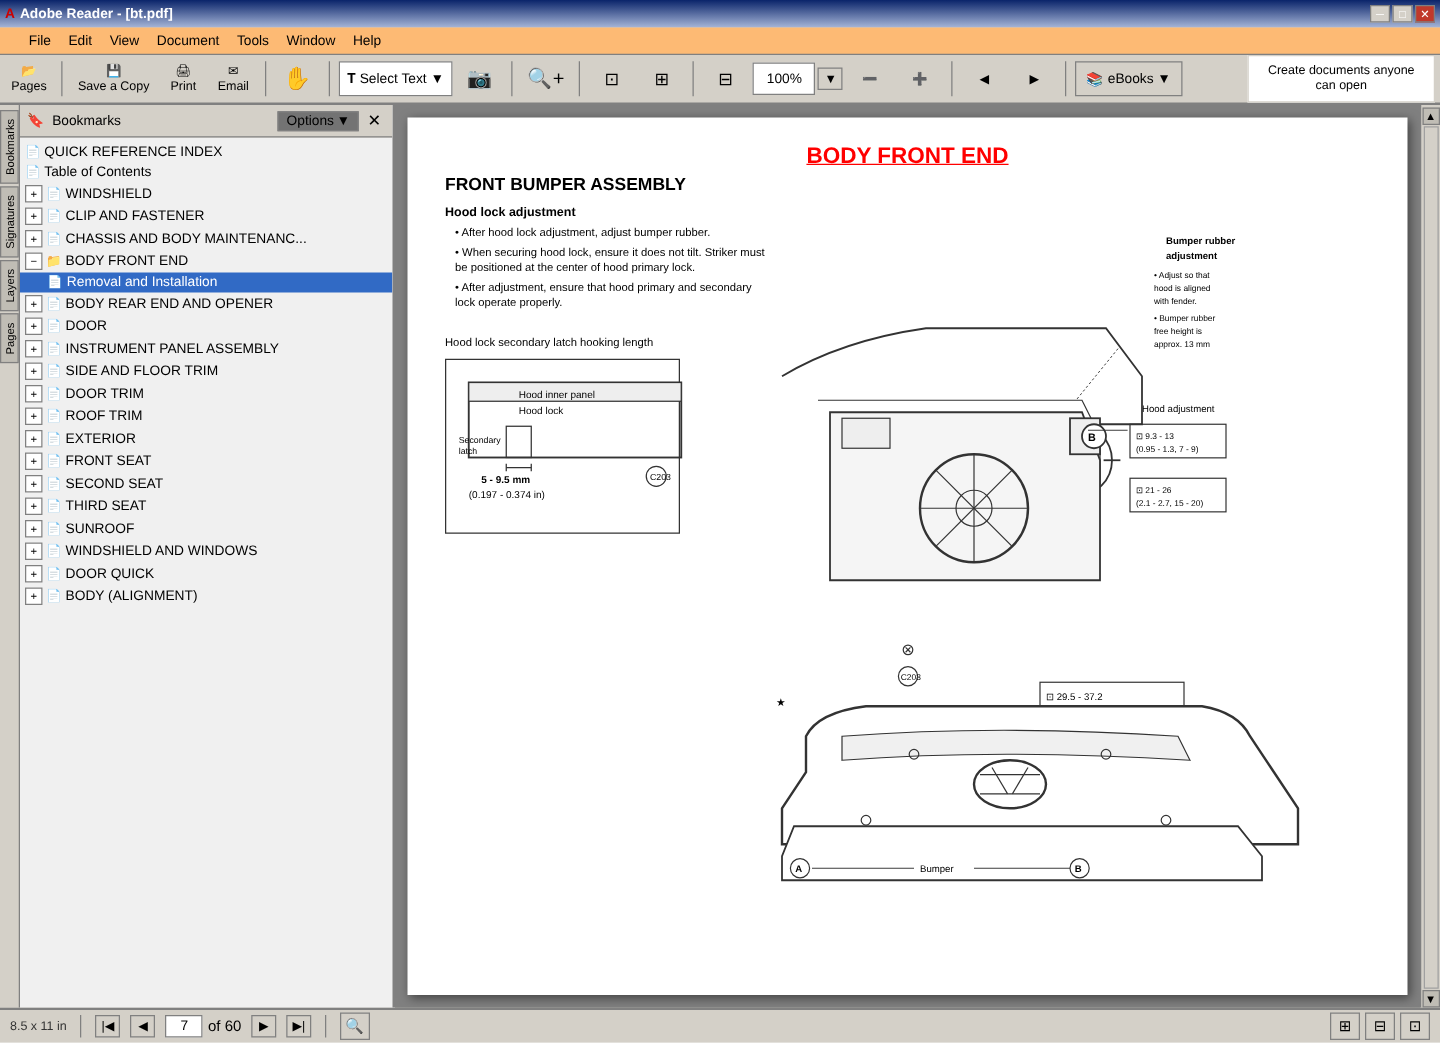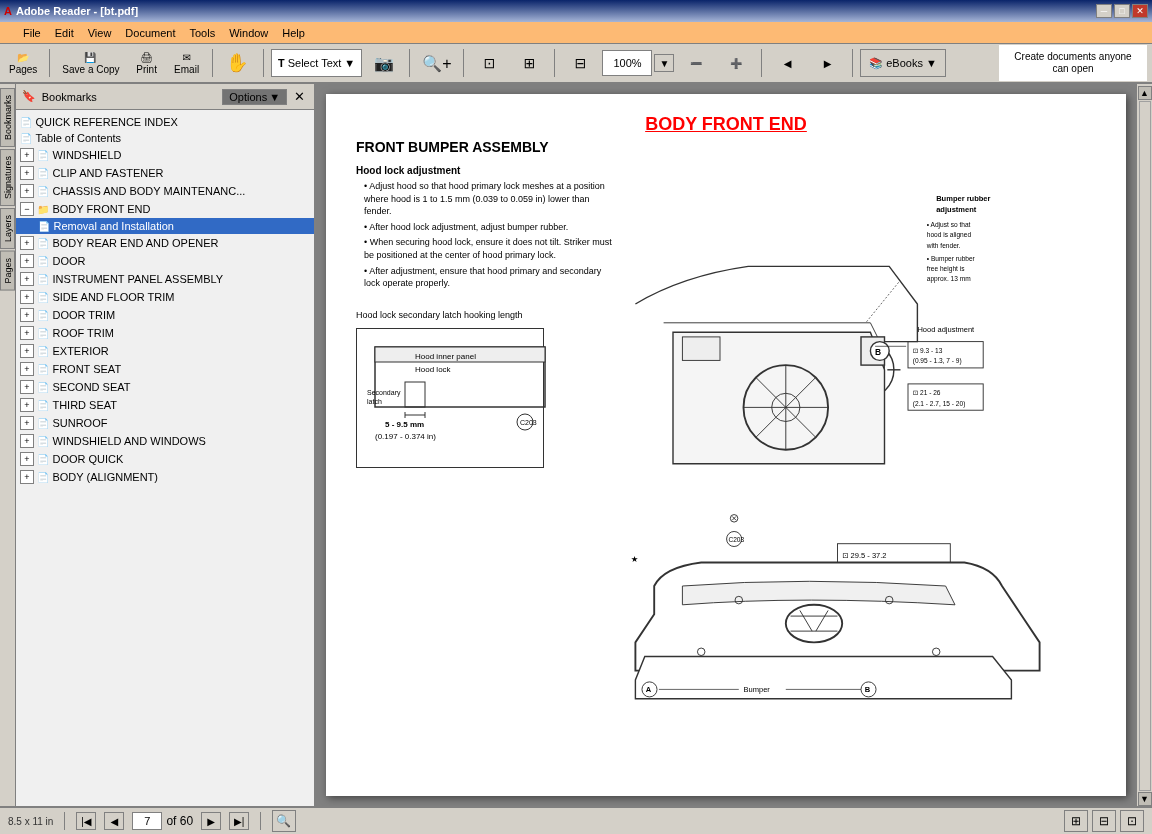--- a/index.html
+++ b/index.html
@@ -258,21 +258,21 @@
       margin-bottom: 16px;
     }
     .doc-section-title {
       font-size: 14px;
       font-weight: bold;
       margin-bottom: 10px;
     }
 
     .doc-content {
       display: flex;
-      gap: 10px;
+      gap: 0;
     }
 
     .doc-text-col {
       width: 260px;
       flex-shrink: 0;
     }
 
     .doc-diagram-col {
       flex: 1;
       position: relative;
@@ -599,21 +599,20 @@
       <div class="doc-page">
 
         <div class="doc-title">BODY FRONT END</div>
         <div class="doc-section-title">FRONT BUMPER ASSEMBLY</div>
 
         <div class="doc-content">
 
           <div class="doc-text-col">
             <div class="callout-section">
               <div class="callout-title">Hood lock adjustment</div>
-              <div class="callout-bullet">Adjust hood so that hood primary lock meshes at a position where hood is 1 to 1.5 mm (0.039 to 0.059 in) lower than fender.</div>
               <div class="callout-bullet">After hood lock adjustment, adjust bumper rubber.</div>
               <div class="callout-bullet">When securing hood lock, ensure it does not tilt. Striker must be positioned at the center of hood primary lock.</div>
               <div class="callout-bullet">After adjustment, ensure that hood primary and secondary lock operate properly.</div>
             </div>
 
             <div style="margin-top:20px;">
               <div style="font-size:9px; margin-bottom:4px;">Hood lock secondary latch hooking length</div>
               <div class="box-diagram">
                 <svg width="190" height="120">
 

